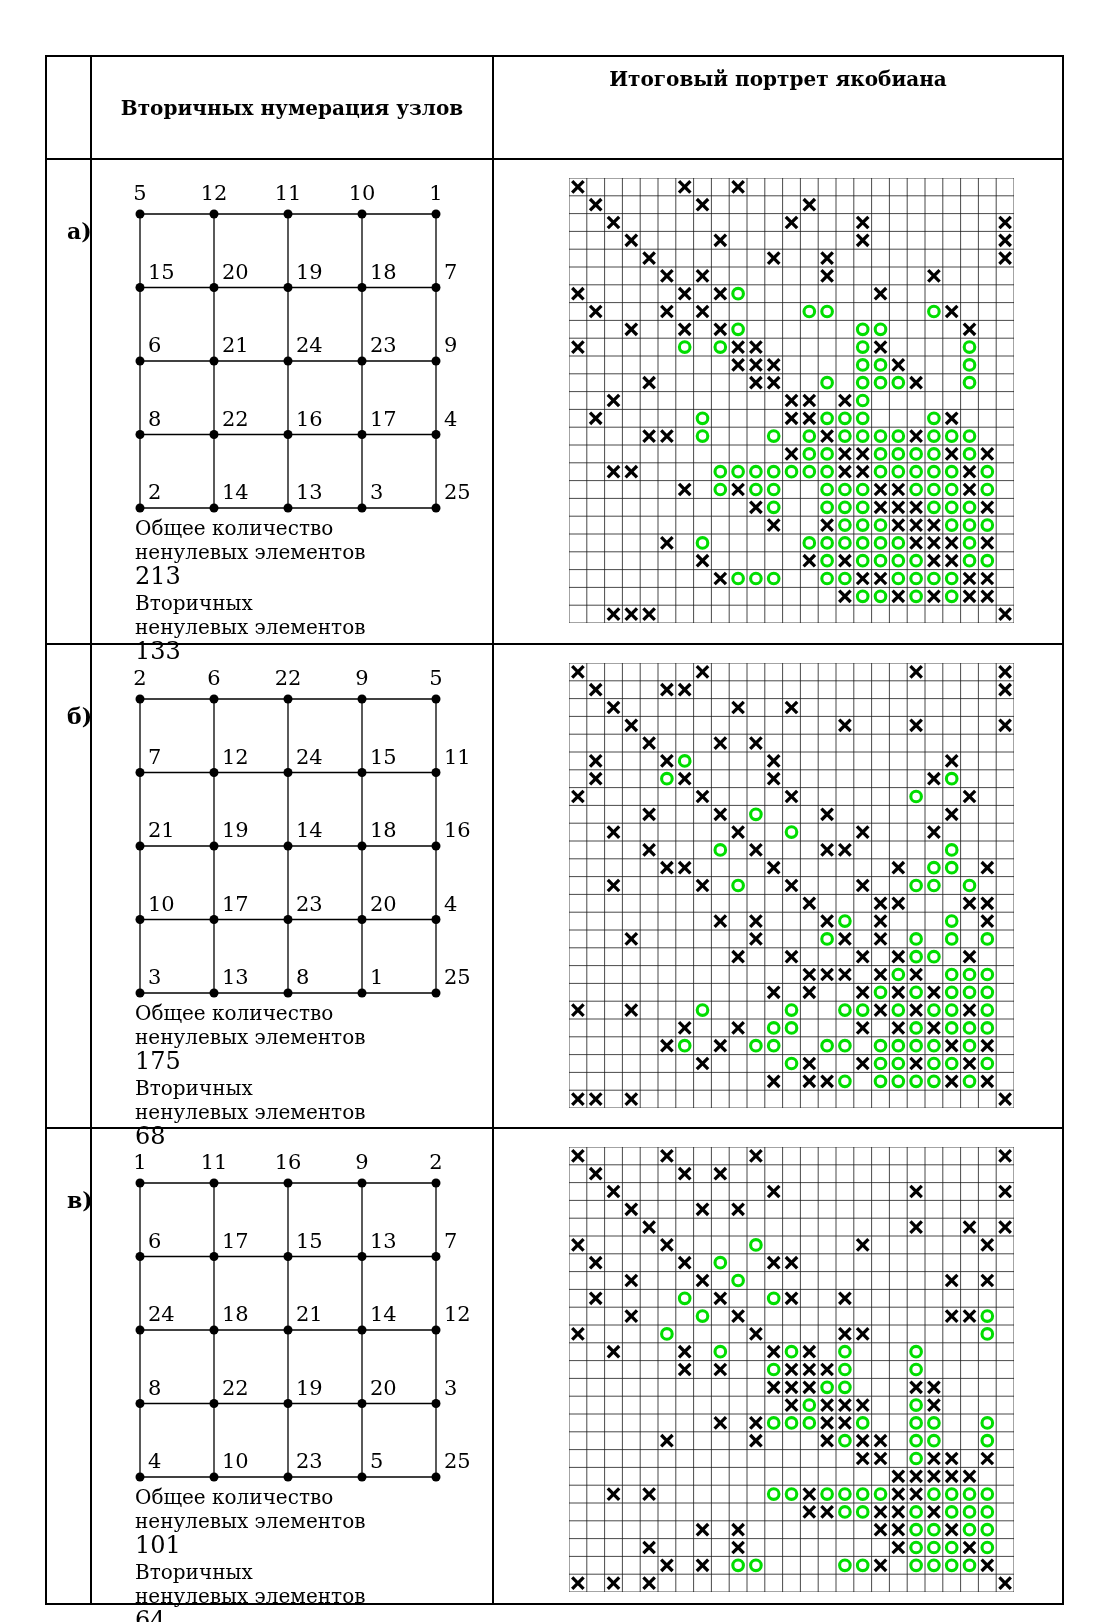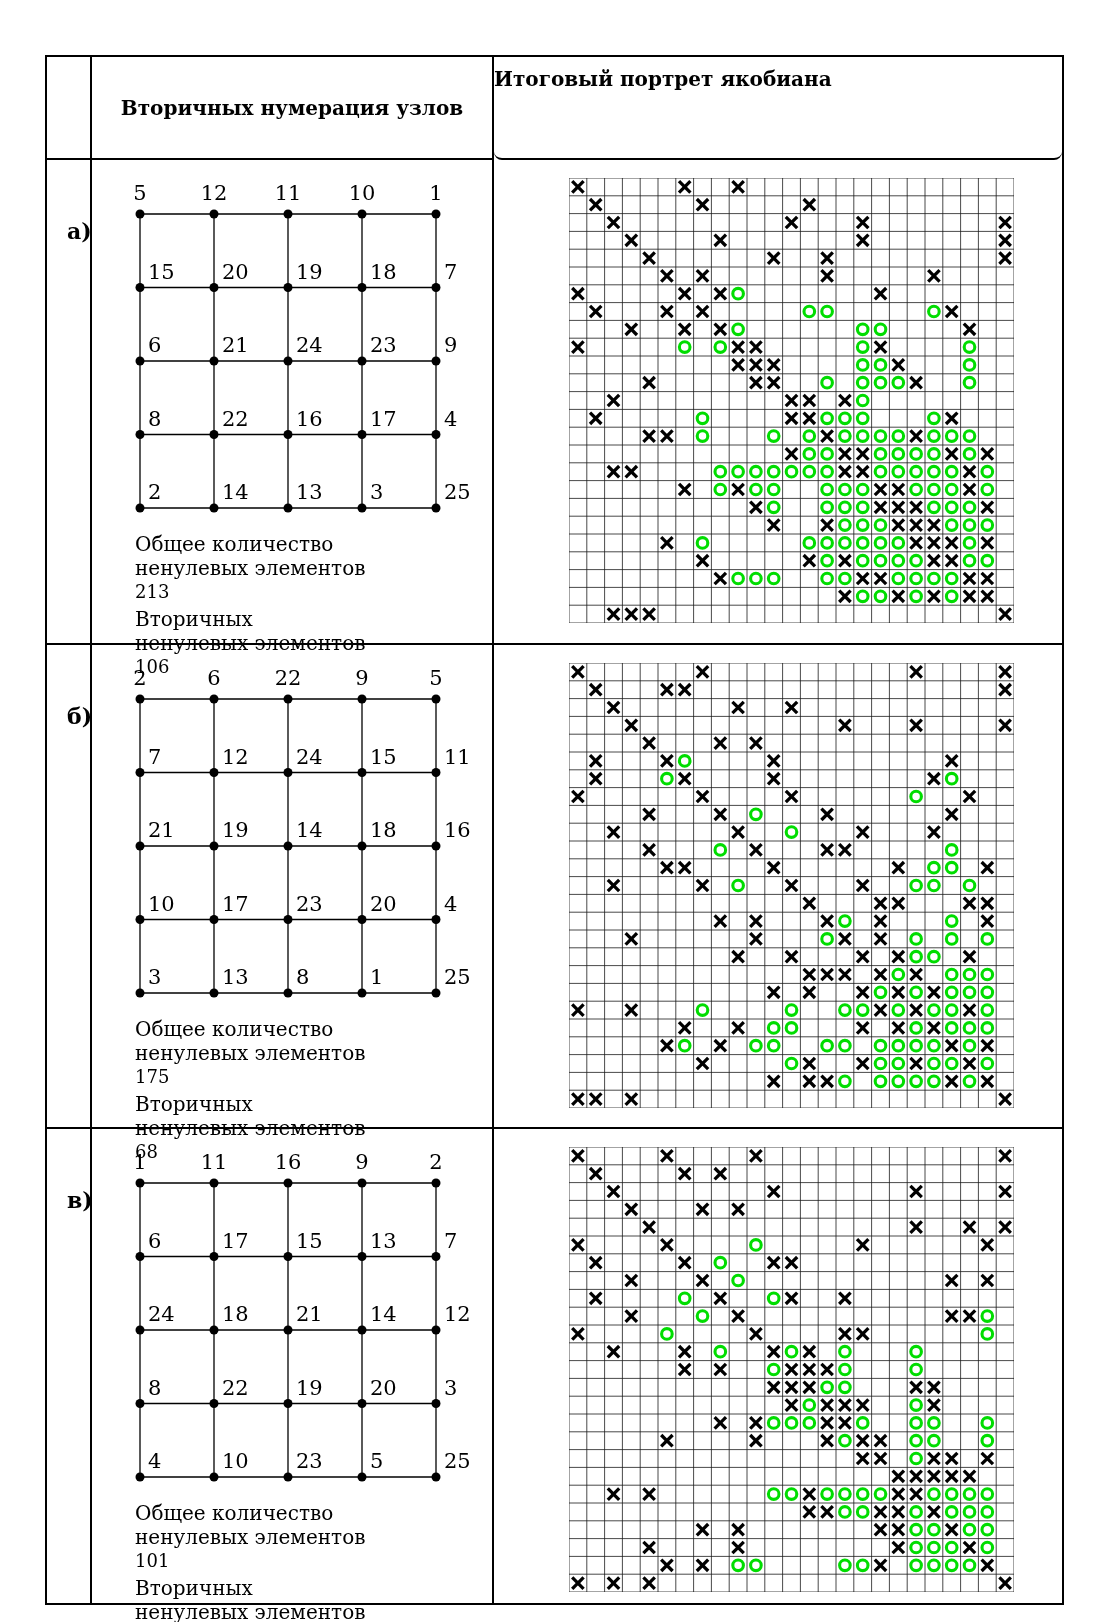--- a/index.html
+++ b/index.html
@@ -7,28 +7,28 @@
         font-family:"DejaVu Serif","Liberation Serif",serif;color:#000;}
   .tbl{position:absolute;left:45px;top:55px;width:1015px;height:1546px;
        border:2px solid #000;display:grid;
        grid-template-columns:45px 402px 1fr;
        grid-template-rows:103px 485px 484px 1fr;}
   .cell{position:relative;border-right:2px solid #000;border-bottom:2px solid #000;}
   .cell.last-col{border-right:none;}
   .cell.last-row{border-bottom:none;}
   .hdr-num{display:flex;align-items:center;justify-content:center;
            font-size:20px;font-weight:600;}
-  .hdr-jac{display:flex;align-items:flex-start;justify-content:flex-start;
-           padding-top:10px;font-size:20px;font-weight:600;line-height:24px;text-align:center;border-radius:8px;}
+  .hdr-jac{display:flex;flex-direction:column;align-items:center;justify-content:flex-start;
+           padding-top:10px;font-size:20px;font-weight:600;line-height:24px;text-align:center;}
   .sec-label{position:absolute;left:20px;top:58px;font-size:22px;font-weight:700;}
   .node-grid{position:absolute;left:28px;top:12px;}
-  .stats{position:absolute;left:43px;top:372px;width:326px;font-size:20px;line-height:24px;}
+  .stats{position:absolute;left:43px;top:356px;width:326px;font-size:20px;line-height:24px;}
   .stat{margin-bottom:3px;}
   .stat-l2{display:flex;justify-content:space-between;flex-direction:column;}
-  .stat-val{font-size:18px;}
+  .stat-val{font-size:24px;}
   .matrix{position:absolute;left:75px;top:18px;}
 </style>
 </head>
 <body>
 
 <div class="page">
   <div class="tbl">
 
     <div class="cell"></div>
     <div class="cell hdr-num">
@@ -109,21 +109,21 @@
           <div>Общее количество</div>
           <div class="stat-l2">
             <span>ненулевых элементов</span>
             <span class="stat-val">213</span>
           </div>
         </div>
         <div class="stat">
           <div>Вторичных</div>
           <div class="stat-l2">
             <span>ненулевых элементов</span>
-            <span class="stat-val">106</span>
+            <span class="stat-val">133</span>
           </div>
         </div>
       </div>
     </div>
     <div class="cell last-col">
       <div class="matrix"><svg width="445" height="445" viewBox="0 0 445 445" xmlns="http://www.w3.org/2000/svg">
             <line x1="0" y1="0.0" x2="445" y2="0.0" stroke="#1a1a1a" stroke-width="0.8"></line>
             <line x1="0.0" y1="0" x2="0.0" y2="445" stroke="#1a1a1a" stroke-width="0.8"></line>
             <line x1="0" y1="17.8" x2="445" y2="17.8" stroke="#1a1a1a" stroke-width="0.8"></line>
             <line x1="17.8" y1="0" x2="17.8" y2="445" stroke="#1a1a1a" stroke-width="0.8"></line>

